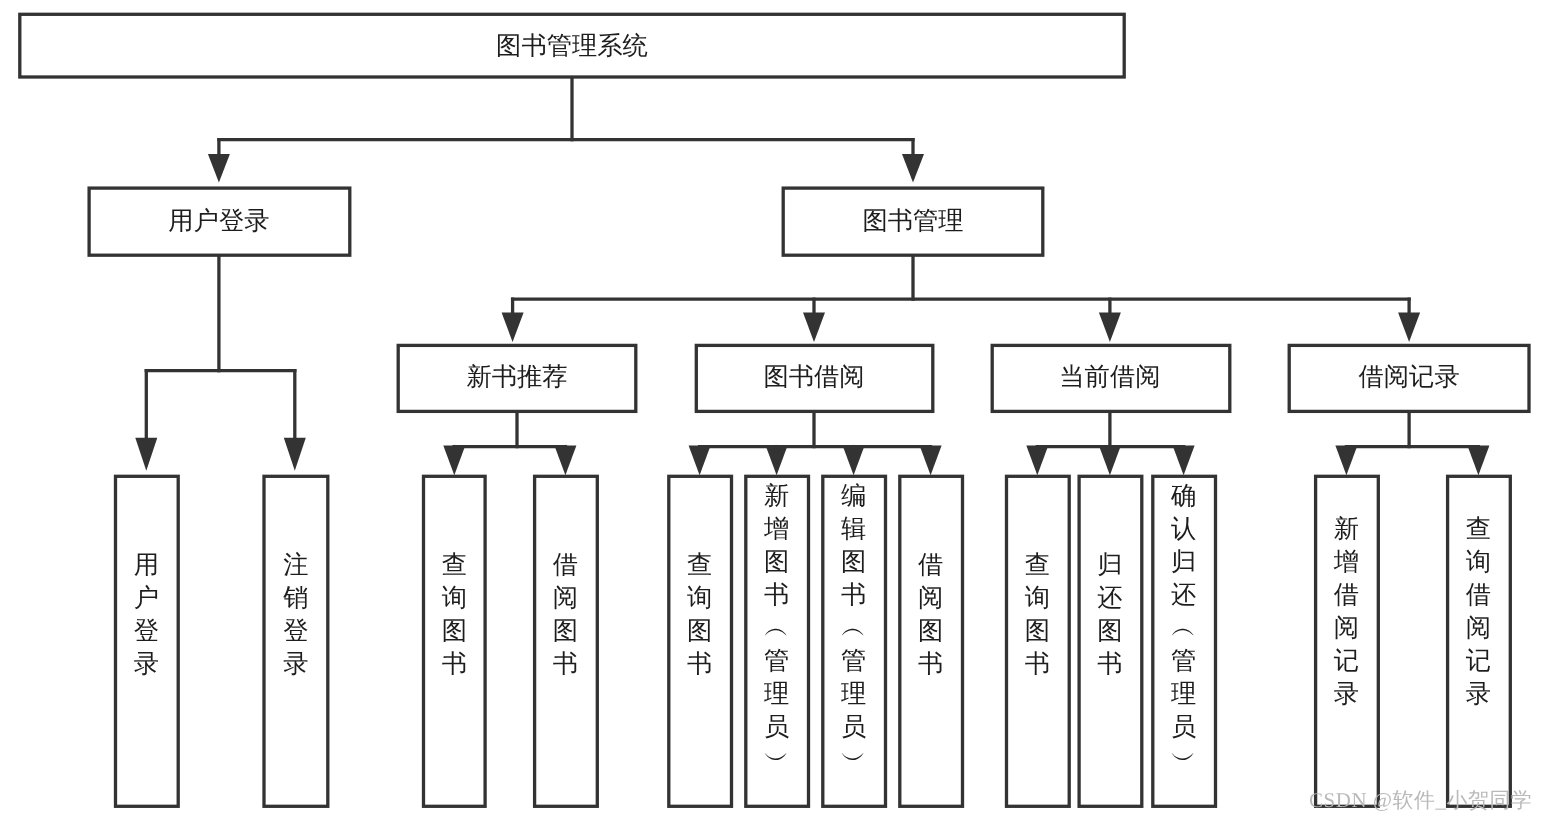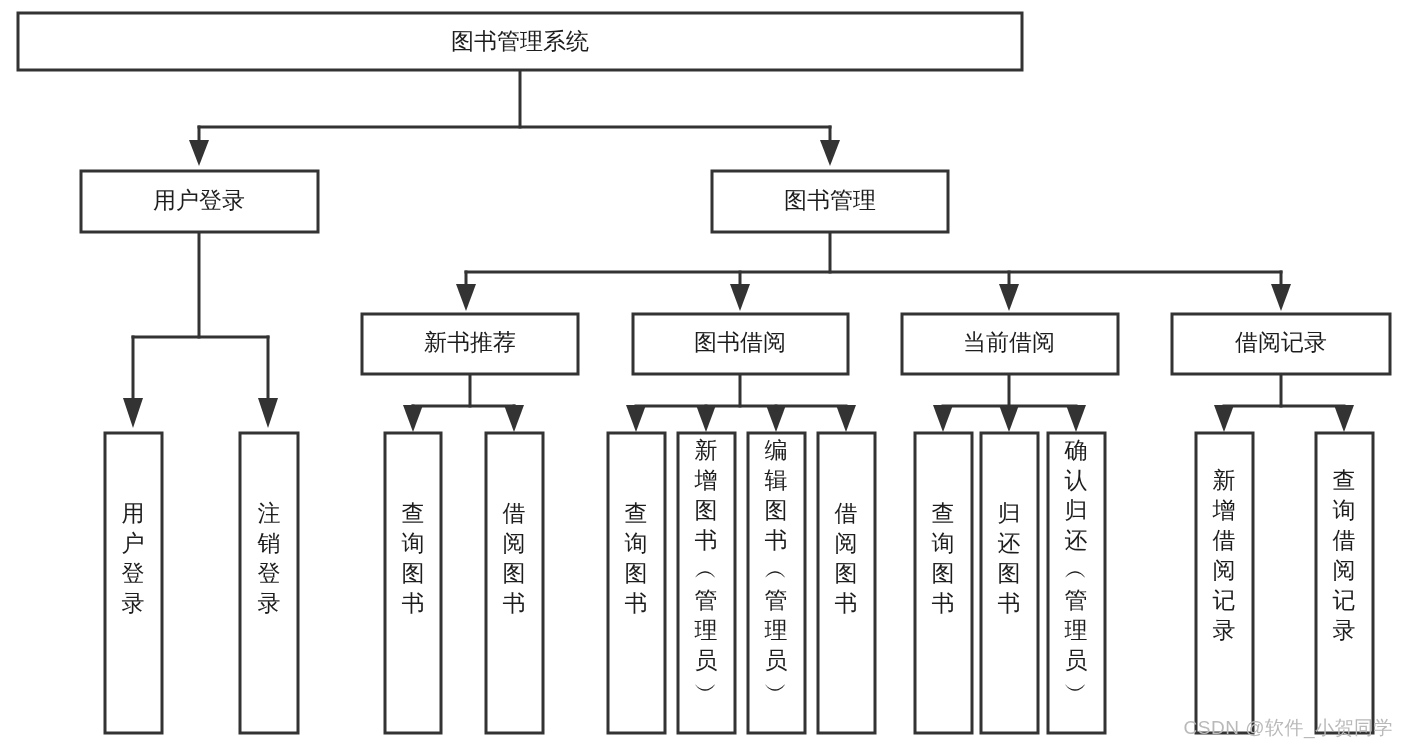--- a/index.html
+++ b/index.html
@@ -46,21 +46,21 @@
   .node-label-v {
     font-family: "Liberation Sans", "DejaVu Sans", sans-serif;
     font-size: 23px;
     fill: #1d1d1d;
     text-anchor: middle;
   }
   .watermark {
     position: absolute;
     right: 12px;
     bottom: 6px;
-    font-family: Liberation Sans, sans-serif;
+    font-family: Liberation Serif, serif;
     font-size: 19px;
     color: #b9b9b9;
     white-space: nowrap;
     letter-spacing: 0.5px;
   }
 </style>
 </head>
 <body>
 
 <svg id="diagram" viewBox="0 0 1405 747">

